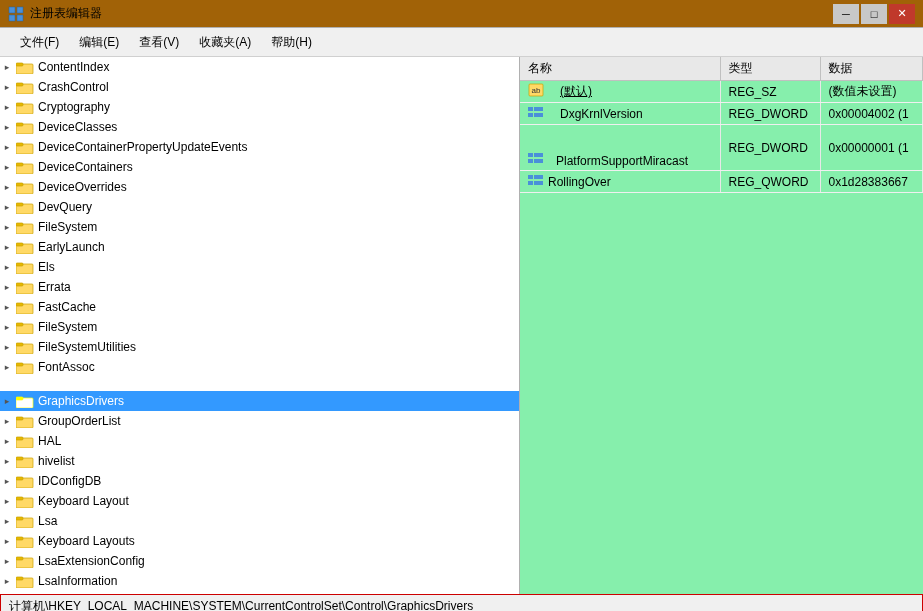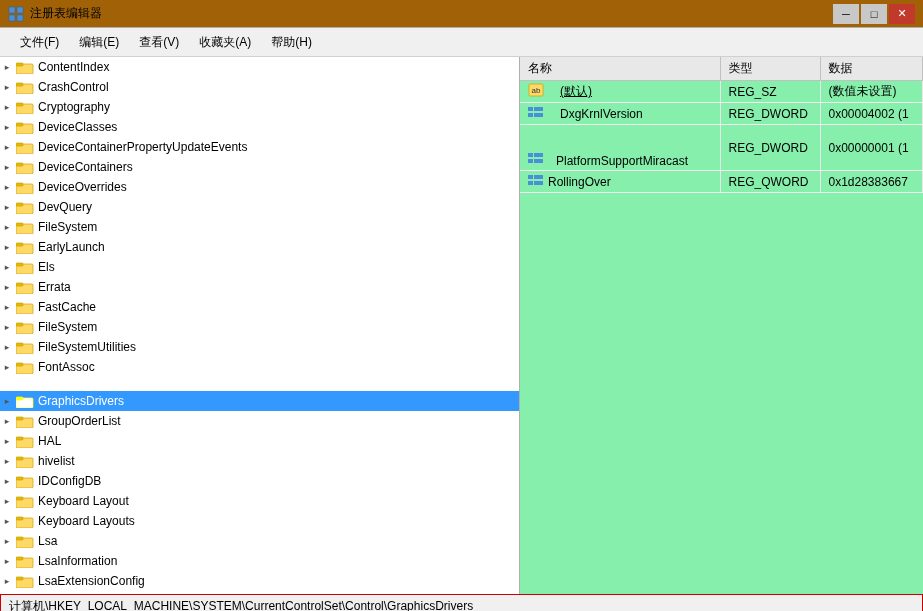--- a/index.html
+++ b/index.html
@@ -441,51 +441,51 @@
           <span>Keyboard Layout</span>
         </div>
         <div class="tree-item">
           <span class="tree-arrow collapsed"></span>
           <span class="folder-icon">
             <svg width="18" height="14" viewBox="0 0 18 14">
       <rect x="0" y="4" width="17" height="10" rx="1" fill="#ffd966" stroke="#c8a000" stroke-width="0.7"></rect>
       <rect x="0" y="3" width="7" height="3" rx="1" fill="#e6b800" stroke="#c8a000" stroke-width="0.7"></rect>
     </svg>
           </span>
+          <span>Lsa</span>
+        </div>
+        <div class="tree-item">
+          <span class="tree-arrow collapsed"></span>
+          <span class="folder-icon">
+            <svg width="18" height="14" viewBox="0 0 18 14">
+      <rect x="0" y="4" width="17" height="10" rx="1" fill="#ffd966" stroke="#c8a000" stroke-width="0.7"></rect>
+      <rect x="0" y="3" width="7" height="3" rx="1" fill="#e6b800" stroke="#c8a000" stroke-width="0.7"></rect>
+    </svg>
+          </span>
           <span>Keyboard Layouts</span>
         </div>
         <div class="tree-item">
           <span class="tree-arrow collapsed"></span>
           <span class="folder-icon">
             <svg width="18" height="14" viewBox="0 0 18 14">
       <rect x="0" y="4" width="17" height="10" rx="1" fill="#ffd966" stroke="#c8a000" stroke-width="0.7"></rect>
       <rect x="0" y="3" width="7" height="3" rx="1" fill="#e6b800" stroke="#c8a000" stroke-width="0.7"></rect>
     </svg>
           </span>
-          <span>Lsa</span>
+          <span>LsaExtensionConfig</span>
         </div>
         <div class="tree-item">
           <span class="tree-arrow collapsed"></span>
           <span class="folder-icon">
             <svg width="18" height="14" viewBox="0 0 18 14">
       <rect x="0" y="4" width="17" height="10" rx="1" fill="#ffd966" stroke="#c8a000" stroke-width="0.7"></rect>
       <rect x="0" y="3" width="7" height="3" rx="1" fill="#e6b800" stroke="#c8a000" stroke-width="0.7"></rect>
     </svg>
           </span>
           <span>LsaInformation</span>
-        </div>
-        <div class="tree-item">
-          <span class="tree-arrow collapsed"></span>
-          <span class="folder-icon">
-            <svg width="18" height="14" viewBox="0 0 18 14">
-      <rect x="0" y="4" width="17" height="10" rx="1" fill="#ffd966" stroke="#c8a000" stroke-width="0.7"></rect>
-      <rect x="0" y="3" width="7" height="3" rx="1" fill="#e6b800" stroke="#c8a000" stroke-width="0.7"></rect>
-    </svg>
-          </span>
-          <span>LsaExtensionConfig</span>
         </div>
       </div>
   </div>
 
   <div class="right-panel">
     <div class="right-scroll">
       <table class="registry-table">
         <thead>
           <tr>
             <th style="width:200px">名称</th>

